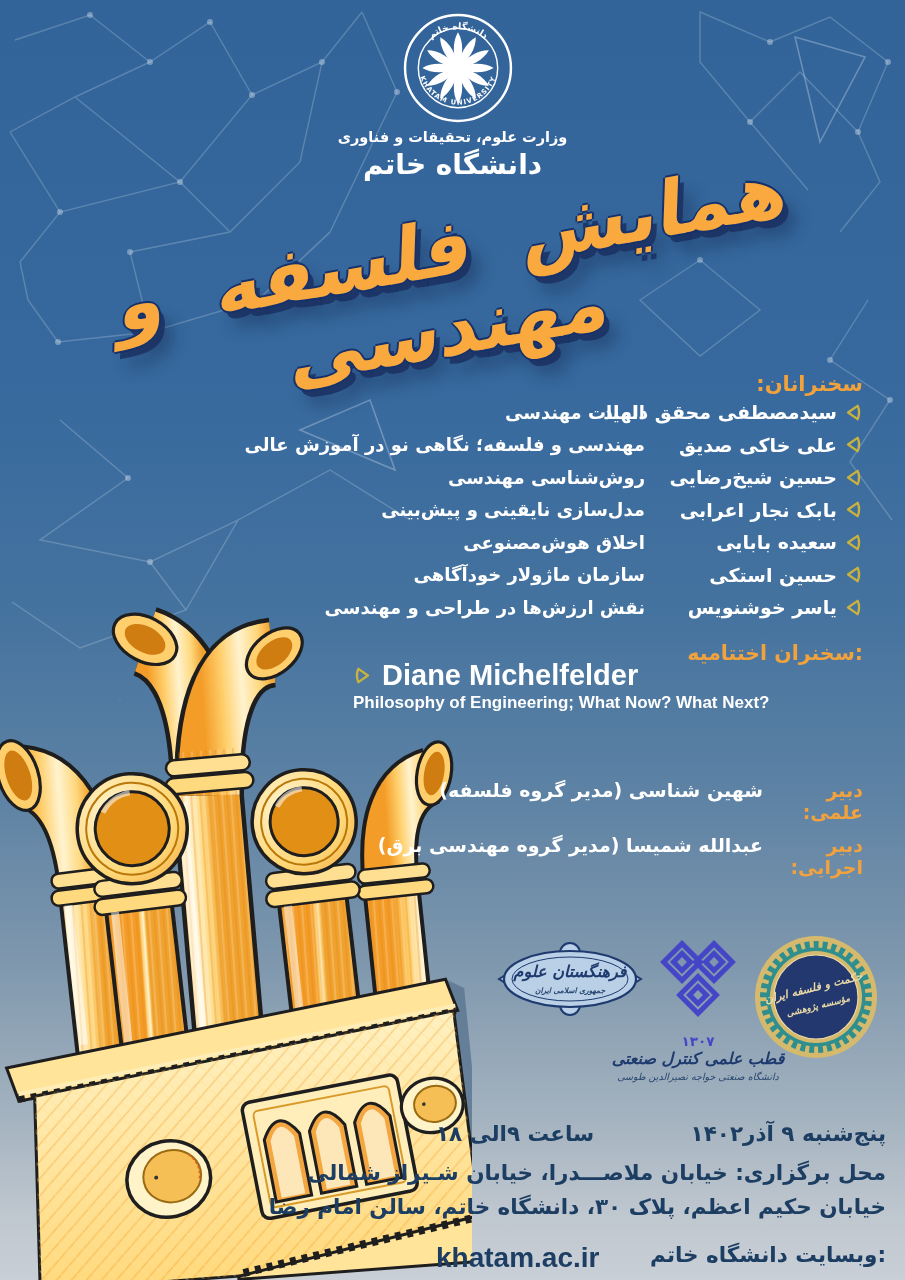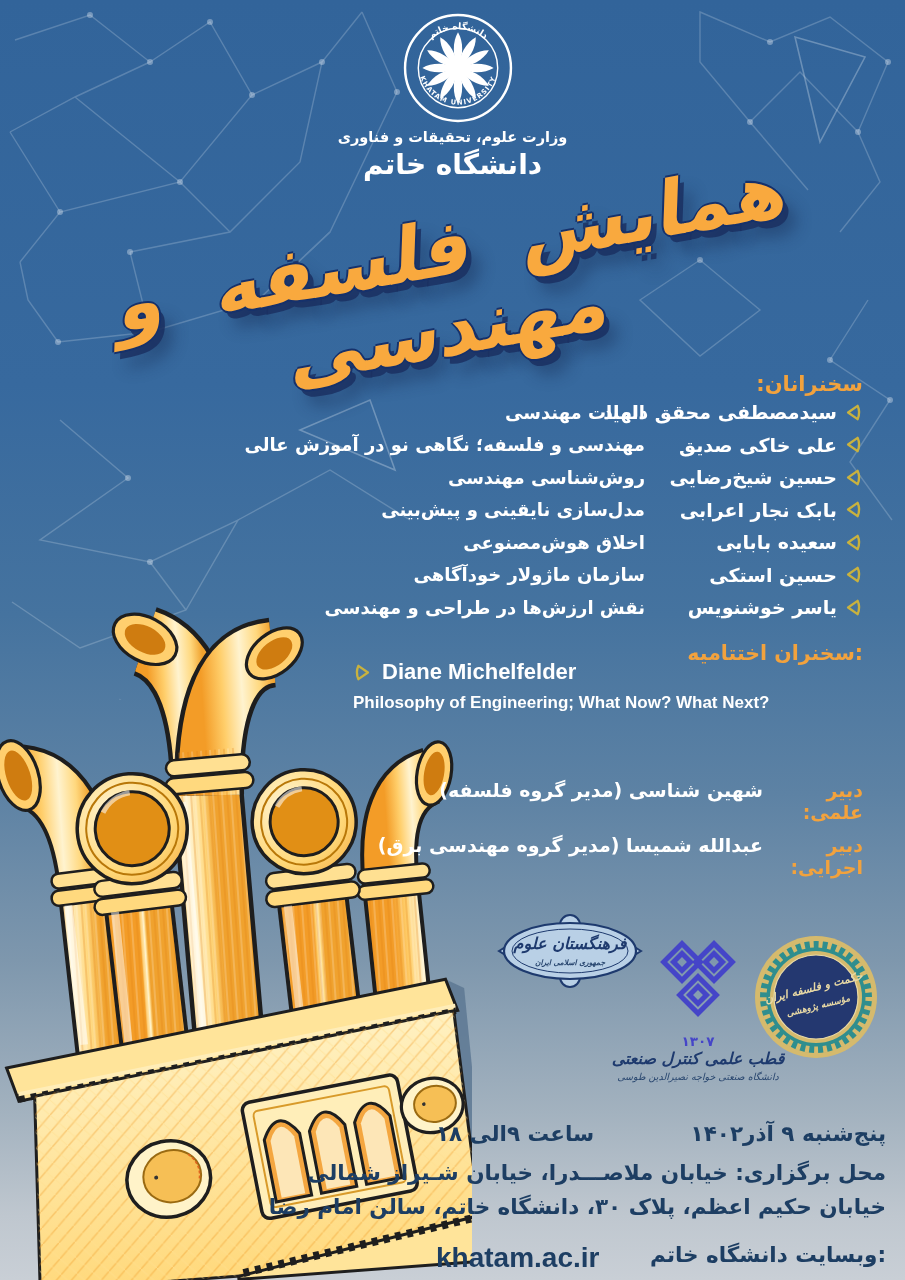--- a/index.html
+++ b/index.html
@@ -25,30 +25,30 @@
   
   .speakers{left:36px;right:42px;top:372px;z-index:3;direction:rtl;}
   .sp-heading{color:#f2a23d;font-size:21px;font-weight:bold;}
   .sp-grid{display:grid;grid-template-columns:26px 192px 1fr;grid-auto-rows:32.5px;align-items:center;direction:rtl;}
   .sp-bullet{justify-self:start;margin-left:6px;}
   .sp-name{color:#fff;font-size:19px;font-weight:bold;white-space:nowrap;}
   .sp-topic{color:#fff;font-size:18px;font-weight:bold;white-space:nowrap;}
   
   .closing-heading{right:42px;top:641px;color:#f2a23d;font-size:20.5px;font-weight:bold;z-index:3;}
   .closing-speaker{left:353px;top:659px;display:flex;align-items:center;gap:11px;color:#fff;
-    font-family:"Liberation Sans",sans-serif;font-size:22px;font-weight:bold;z-index:3;}
+    font-family:"Liberation Sans",sans-serif;font-size:29px;font-weight:bold;z-index:3;}
   .closing-talk{left:353px;top:693px;color:#fff;font-family:"Liberation Sans",sans-serif;
     font-size:17px;font-weight:bold;z-index:3;}
   
   .secretaries{right:42px;top:779px;z-index:3;direction:rtl;}
   .sec-row{display:flex;direction:rtl;align-items:baseline;margin-bottom:11px;}
   .sec-label{width:84px;color:#f2a23d;font-size:19px;font-weight:bold;flex:none;}
   .sec-value{color:#fff;font-size:19px;font-weight:bold;margin-right:16px;white-space:nowrap;}
   
-  .partner-academy{left:497px;top:912px;z-index:3;}
+  .partner-academy{left:497px;top:940px;z-index:3;}
   .partner-toosi{left:587px;top:940px;width:222px;text-align:center;z-index:3;}
   .toosi-year{color:#4545c8;font-size:13.5px;font-weight:bold;margin-top:1px;}
   .toosi-title{color:#1e3a6e;font-size:16px;font-weight:bold;font-style:italic;margin-top:0;}
   .toosi-sub{color:#27456e;font-size:9.5px;font-weight:normal;font-style:italic;margin-top:3px;}
   .partner-iip{left:752px;top:933px;z-index:3;}
   
   .footer-text{color:#1d3e63;font-weight:bold;z-index:3;white-space:nowrap;}
   .f-date{right:19px;top:1121px;font-size:21.5px;}
   .f-time{left:436px;top:1121px;font-size:21.5px;}
   .f-venue1{right:19px;top:1160px;font-size:21.5px;}

